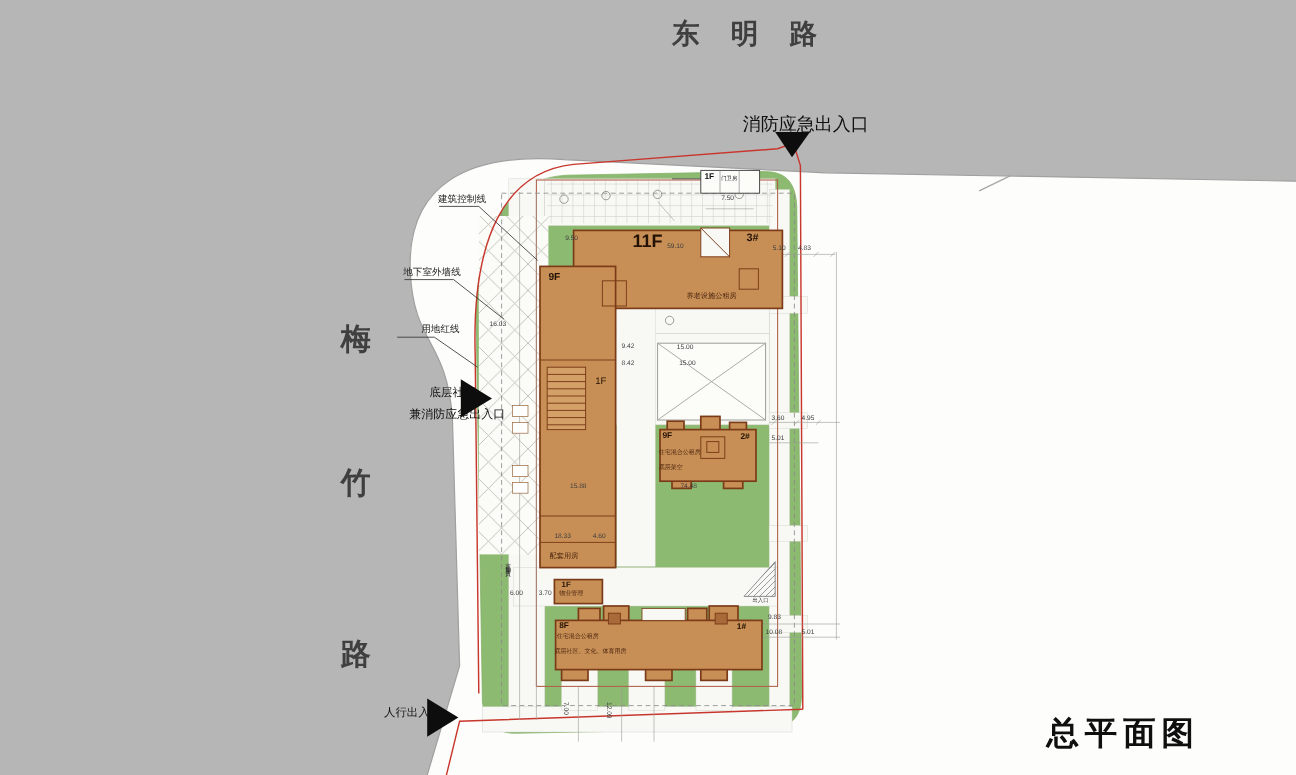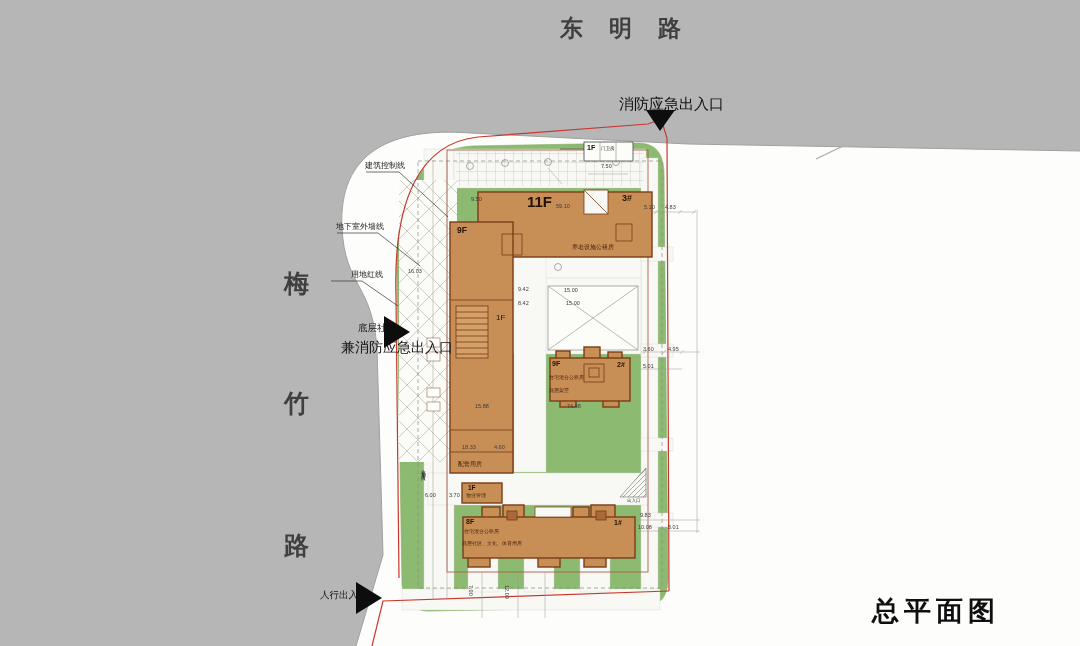--- a/index.html
+++ b/index.html
@@ -179,21 +179,21 @@
   </svg>
 
   <div class="lbl road-top" style="left:560px;top:16px;">东明路</div>
   <div class="lbl road-left" style="left:284px;top:270px;">梅</div>
   <div class="lbl road-left" style="left:284px;top:390px;">竹</div>
   <div class="lbl road-left" style="left:284px;top:532px;">路</div>
   <div class="lbl title" style="left:872px;top:597px;">总平面图</div>
 
   <div class="lbl ent" style="left:619px;top:96px;font-size:15px;">消防应急出入口</div>
   <div class="lbl ent" style="left:332px;top:323px;width:64px;text-align:right;">底层社区</div>
-  <div class="lbl ent" style="left:341px;top:340px;font-size:14px;">兼消防应急出入口</div>
+  <div class="lbl ent" style="left:341px;top:340px;font-size:10px;">兼消防应急出入口</div>
   <div class="lbl ent" style="left:320px;top:590px;">人行出入口</div>
 
   <div class="lbl callout" style="left:365px;top:162px;">建筑控制线</div>
   <div class="lbl callout" style="left:336px;top:223px;text-align:right;">地下室外墙线</div>
   <div class="lbl callout" style="left:330px;top:271px;margin-left:21px;">用地红线</div>
 
   <div class="lbl bl" style="left:527px;top:194px;font-size:15px;">11F</div>
   <div class="lbl bl" style="left:622px;top:194px;font-size:9px;">3#</div>
   <div class="lbl note" style="left:572px;top:244px;font-size:6px;">养老设施公租房</div>
 

